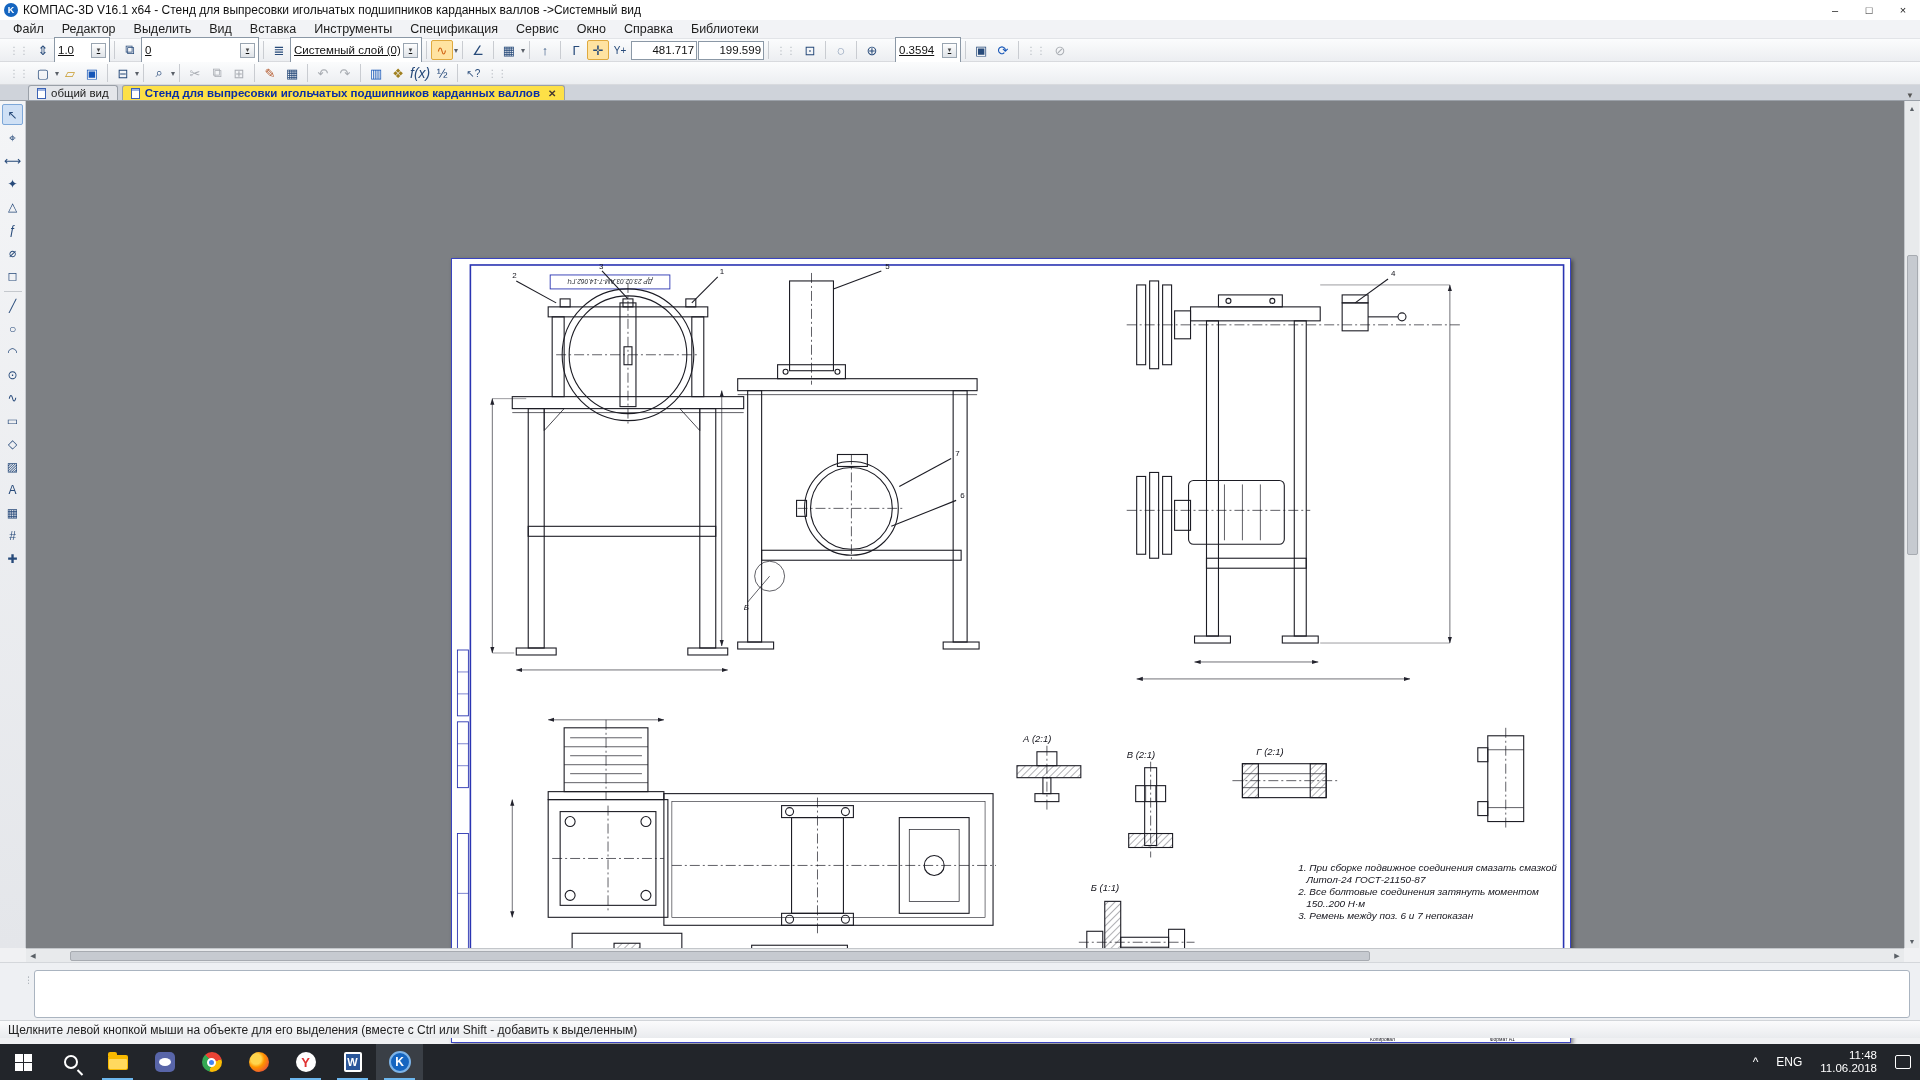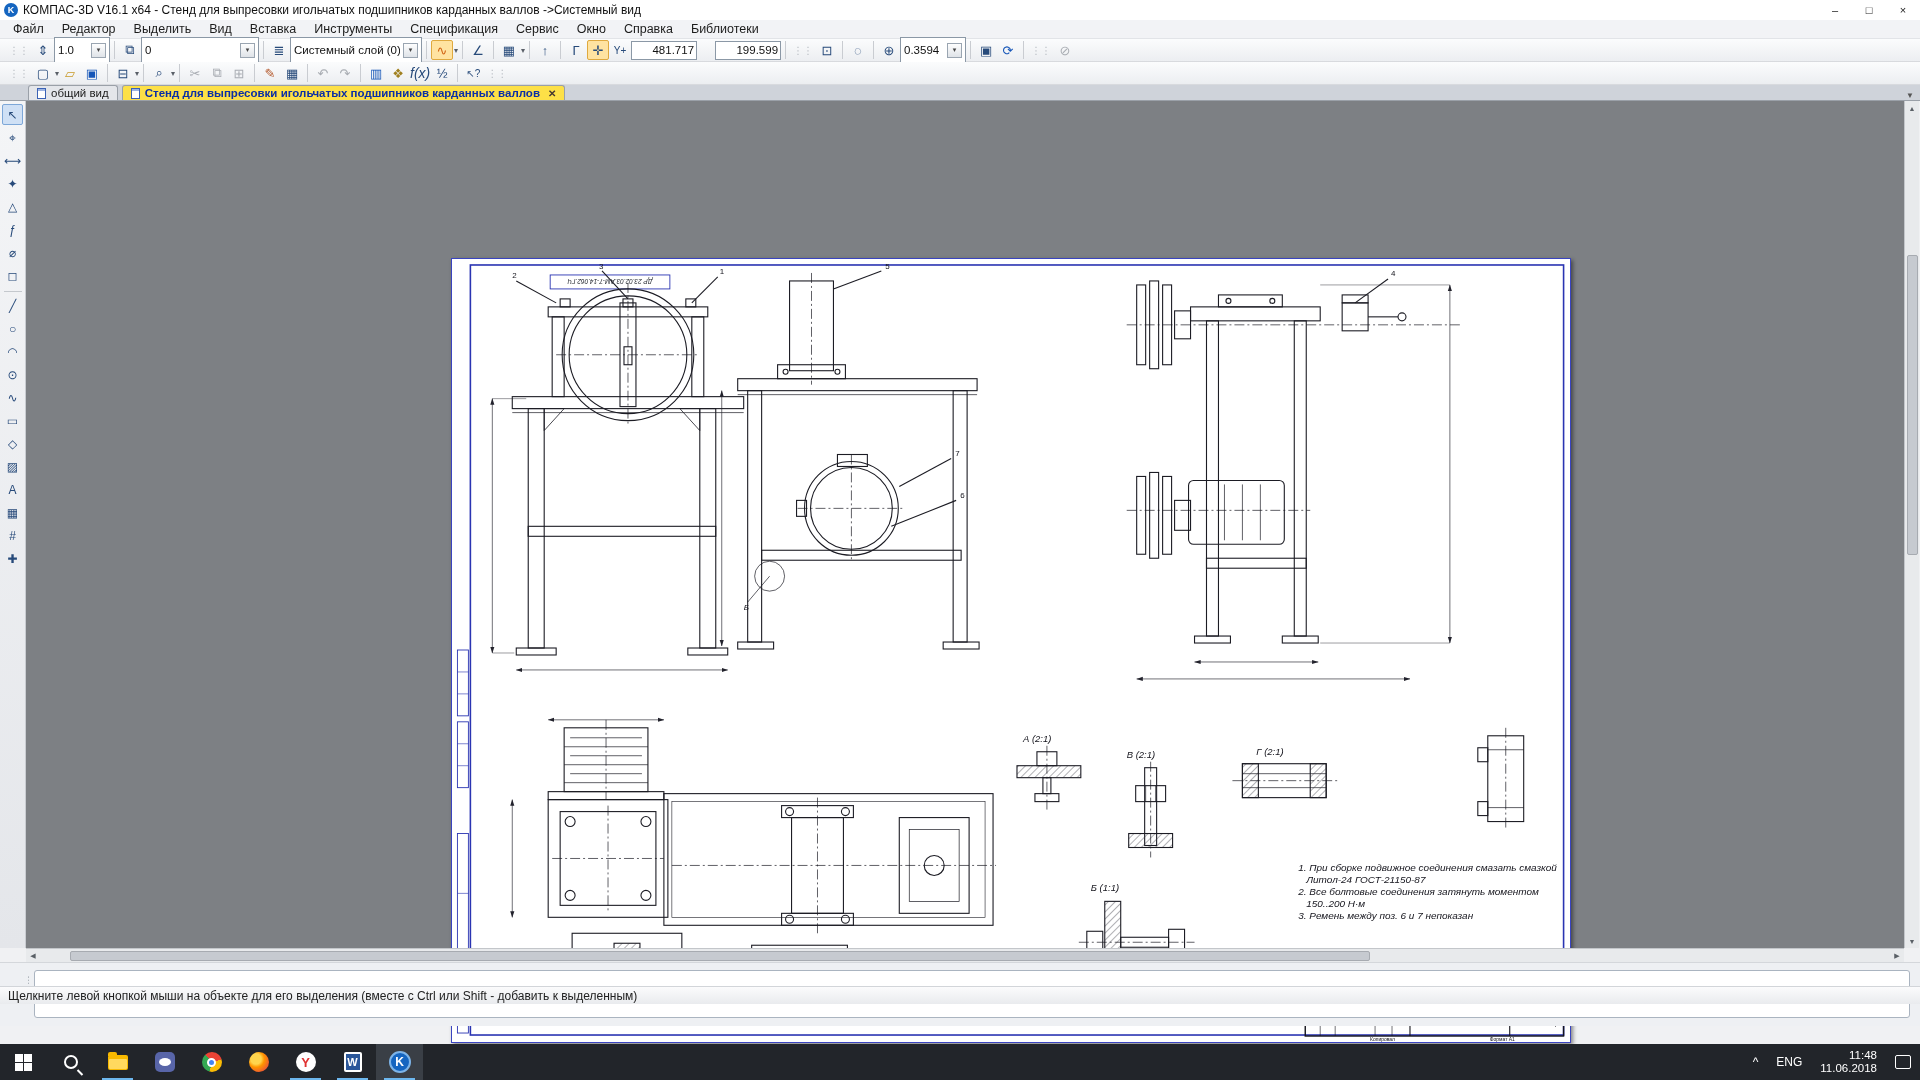--- a/index.html
+++ b/index.html
@@ -29,21 +29,21 @@
   #toolbar2{left:0;top:62px;width:1920px;height:23px;padding-left:6px;}
   .grip{color:#b7bcc2;font-size:10px;margin:0 3px;}
   .tb-icon{min-width:22px;height:20px;display:flex;align-items:center;justify-content:center;
     font-size:13px;color:#274a7a;padding:0 1px;}
   .tb-icon.blue{color:#1656b8;}
   .tb-icon.dis{color:#a9adb3;}
   .tb-icon.hl{background:#ffe3a1;border:1px solid #dfa93f;border-radius:2px;}
   .dd{font-size:8px;color:#5a6068;margin-left:1px;}
   .sep{width:1px;height:18px;background:#c9ccd1;margin:0 4px;}
   .combo{height:27px;background:#fff;border:1px solid #8b98a6;display:flex;align-items:center;
-    font-size:11.5px;color:#111;padding:1px 3px;}
+    font-size:11.5px;color:#111;padding:1px 3px;text-decoration:underline;}
   .combo .val{flex:1;white-space:nowrap;overflow:hidden;}
   .combo .btn{width:15px;height:15px;background:linear-gradient(#fefefe,#dfe3e8);
     border:1px solid #9aa5b1;display:flex;align-items:center;justify-content:center;
     font-size:7px;color:#444;margin-left:3px;}
   .field{height:19px;background:#fff;border:1px solid #8b98a6;font-size:11.5px;color:#111;
     display:flex;align-items:center;justify-content:flex-end;padding:0 2px;width:66px;}
   
   #tabbar{left:0;top:85px;width:1920px;height:16px;background:#cfd3da;display:flex;
     align-items:flex-end;padding-left:28px;border-bottom:1px solid #9aa0a8;}
   .tab{height:15px;display:flex;align-items:center;padding:0 8px;font-size:11.5px;
@@ -76,21 +76,21 @@
     align-items:center;justify-content:center;}
   #vthumb{width:11px;height:300px;background:#c6cad0;border:1px solid #a7abb1;border-radius:2px;margin-top:140px;}
   #hthumb{height:10px;width:1300px;background:#c6cad0;border:1px solid #a7abb1;border-radius:2px;margin-left:30px;}
   
   #propstrip{left:0;top:962px;width:1920px;height:64px;background:#eef0f3;
     border-top:1px solid #d4d7db;}
   #propbar{left:34px;top:970px;width:1876px;height:48px;background:#ffffff;
     border:1px solid #aab4c0;border-radius:3px;}
   #propgrip{left:24px;top:978px;width:5px;height:32px;color:#9aa0a8;font-size:9px;line-height:5px;}
   
-  #statusbar{left:0;top:986px;width:1920px;height:18px;
+  #statusbar{left:0;top:1020px;width:1920px;height:18px;
     background:linear-gradient(#fbfbfc,#e9ebee);border-top:1px solid #d2d5d9;
     display:flex;align-items:center;font-size:12px;color:#222;padding-left:8px;}
   
   #taskbar{left:0;top:1044px;width:1920px;height:36px;background:#22252a;
     display:flex;align-items:stretch;color:#fff;}
   .tk-btn{width:47px;display:flex;align-items:center;justify-content:center;position:relative;}
   .tk-btn .uline{position:absolute;left:8px;right:8px;bottom:0;height:2px;background:#6db7ee;}
   .tk-btn.active{background:#3a3f46;}
   #start-grid{display:grid;grid-template-columns:8px 8px;grid-template-rows:8px 8px;gap:1px;}
   #start-grid div{background:#fff;}
@@ -182,29 +182,29 @@
     <div class="sep"></div>
     <span class="tb-icon">▦</span>
     <span class="dd">▾</span>
     <div class="sep"></div>
     <span class="tb-icon">↑</span>
     <div class="sep"></div>
     <span class="tb-icon">Г</span>
     <span class="tb-icon hl">✛</span>
     <span class="tb-icon" style="font-size:10px">Y+</span>
     <div class="field">481.717</div>
-    <div class="field" style="margin-left:18px">199.599</div>
+    <div class="field" style="margin-left:1px">199.599</div>
     <div class="sep"></div>
     <span class="grip">⋮⋮</span>
     <span class="tb-icon">⊡</span>
     <div class="sep"></div>
     <span class="tb-icon">◌</span>
     <div class="sep"></div>
     <span class="tb-icon">⊕</span>
-    <div class="combo" style="width:66px;margin-left:0">
+    <div class="combo" style="width:66px;margin-left:12px">
       <span class="val">0.3594</span>
         <span class="btn">▾</span>
     </div>
     <div class="sep"></div>
     <span class="tb-icon">▣</span>
     <span class="tb-icon blue">⟳</span>
     <div class="sep"></div>
     <span class="grip">⋮⋮</span>
     <span class="tb-icon dis">⊘</span>
   </div>

